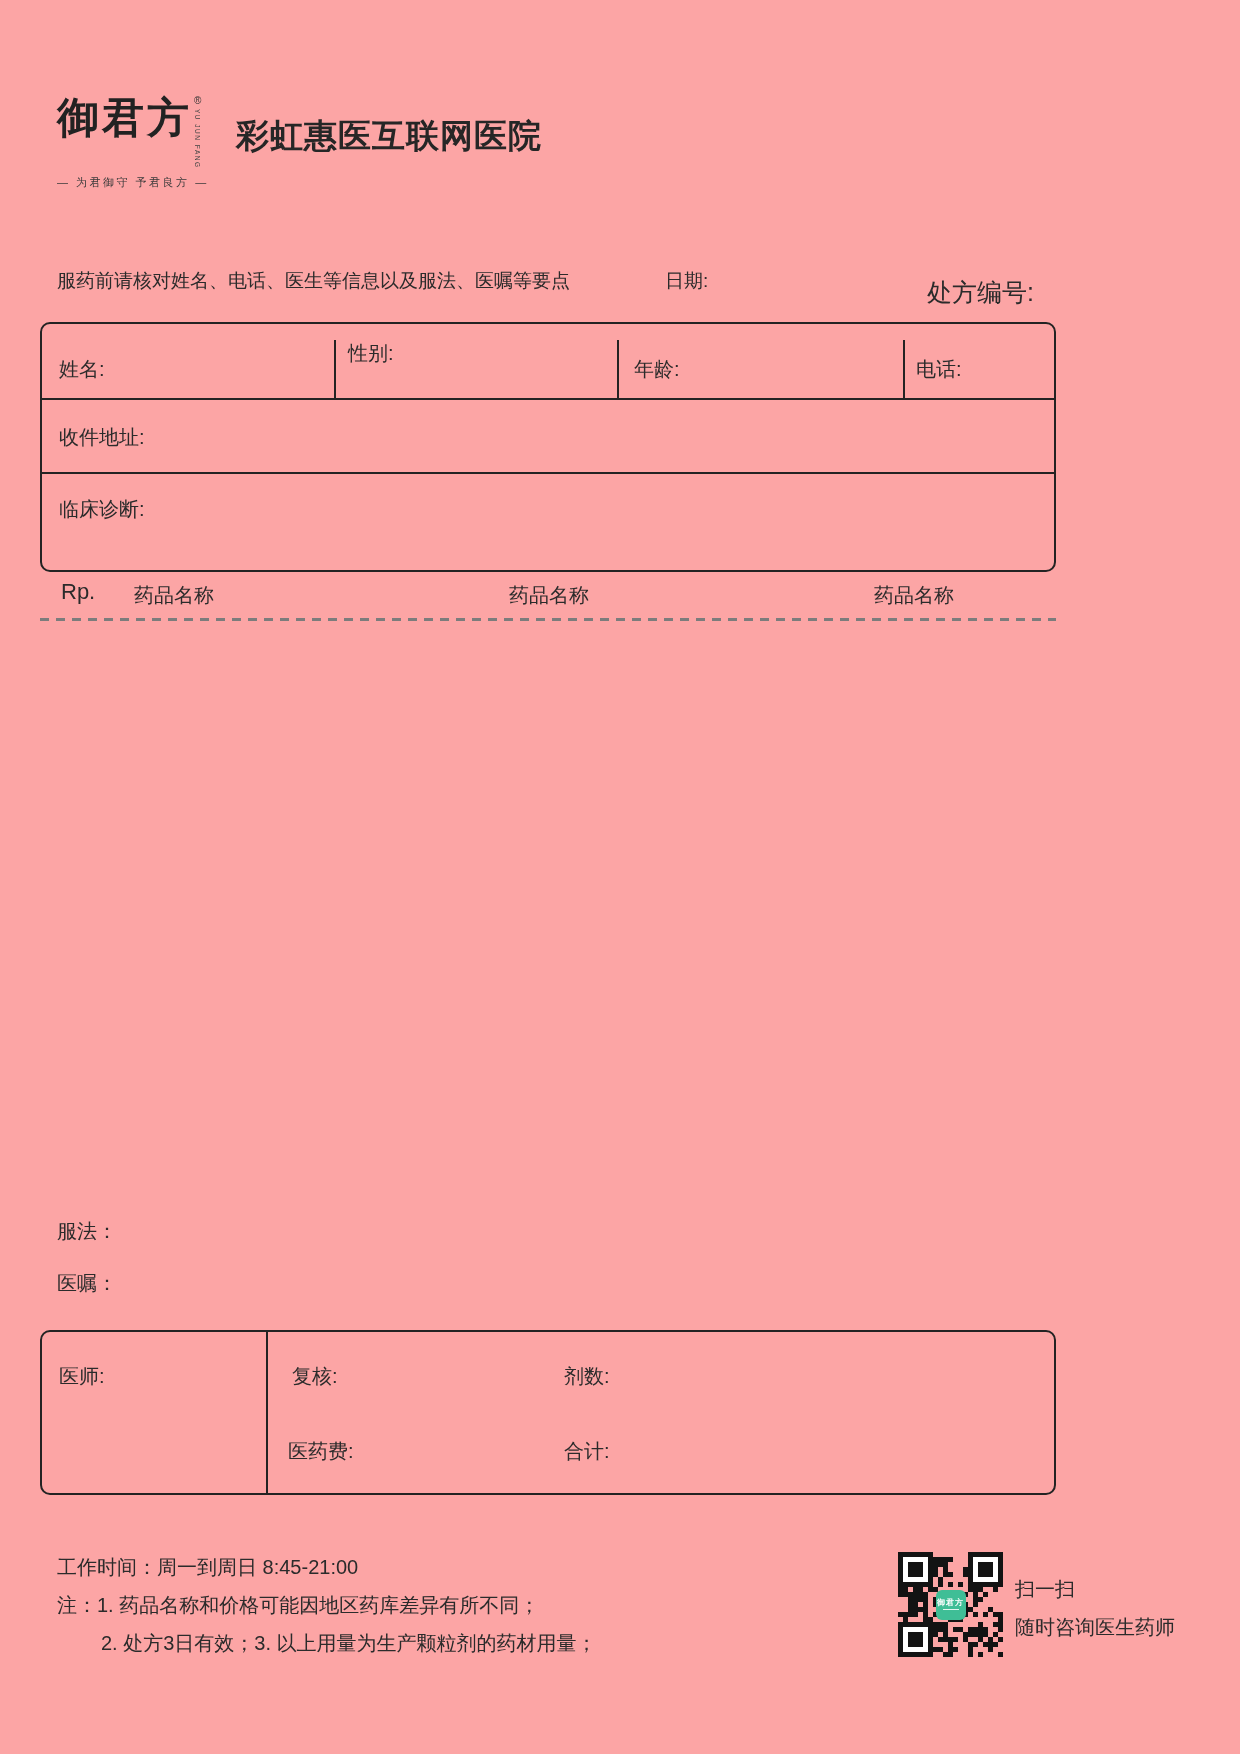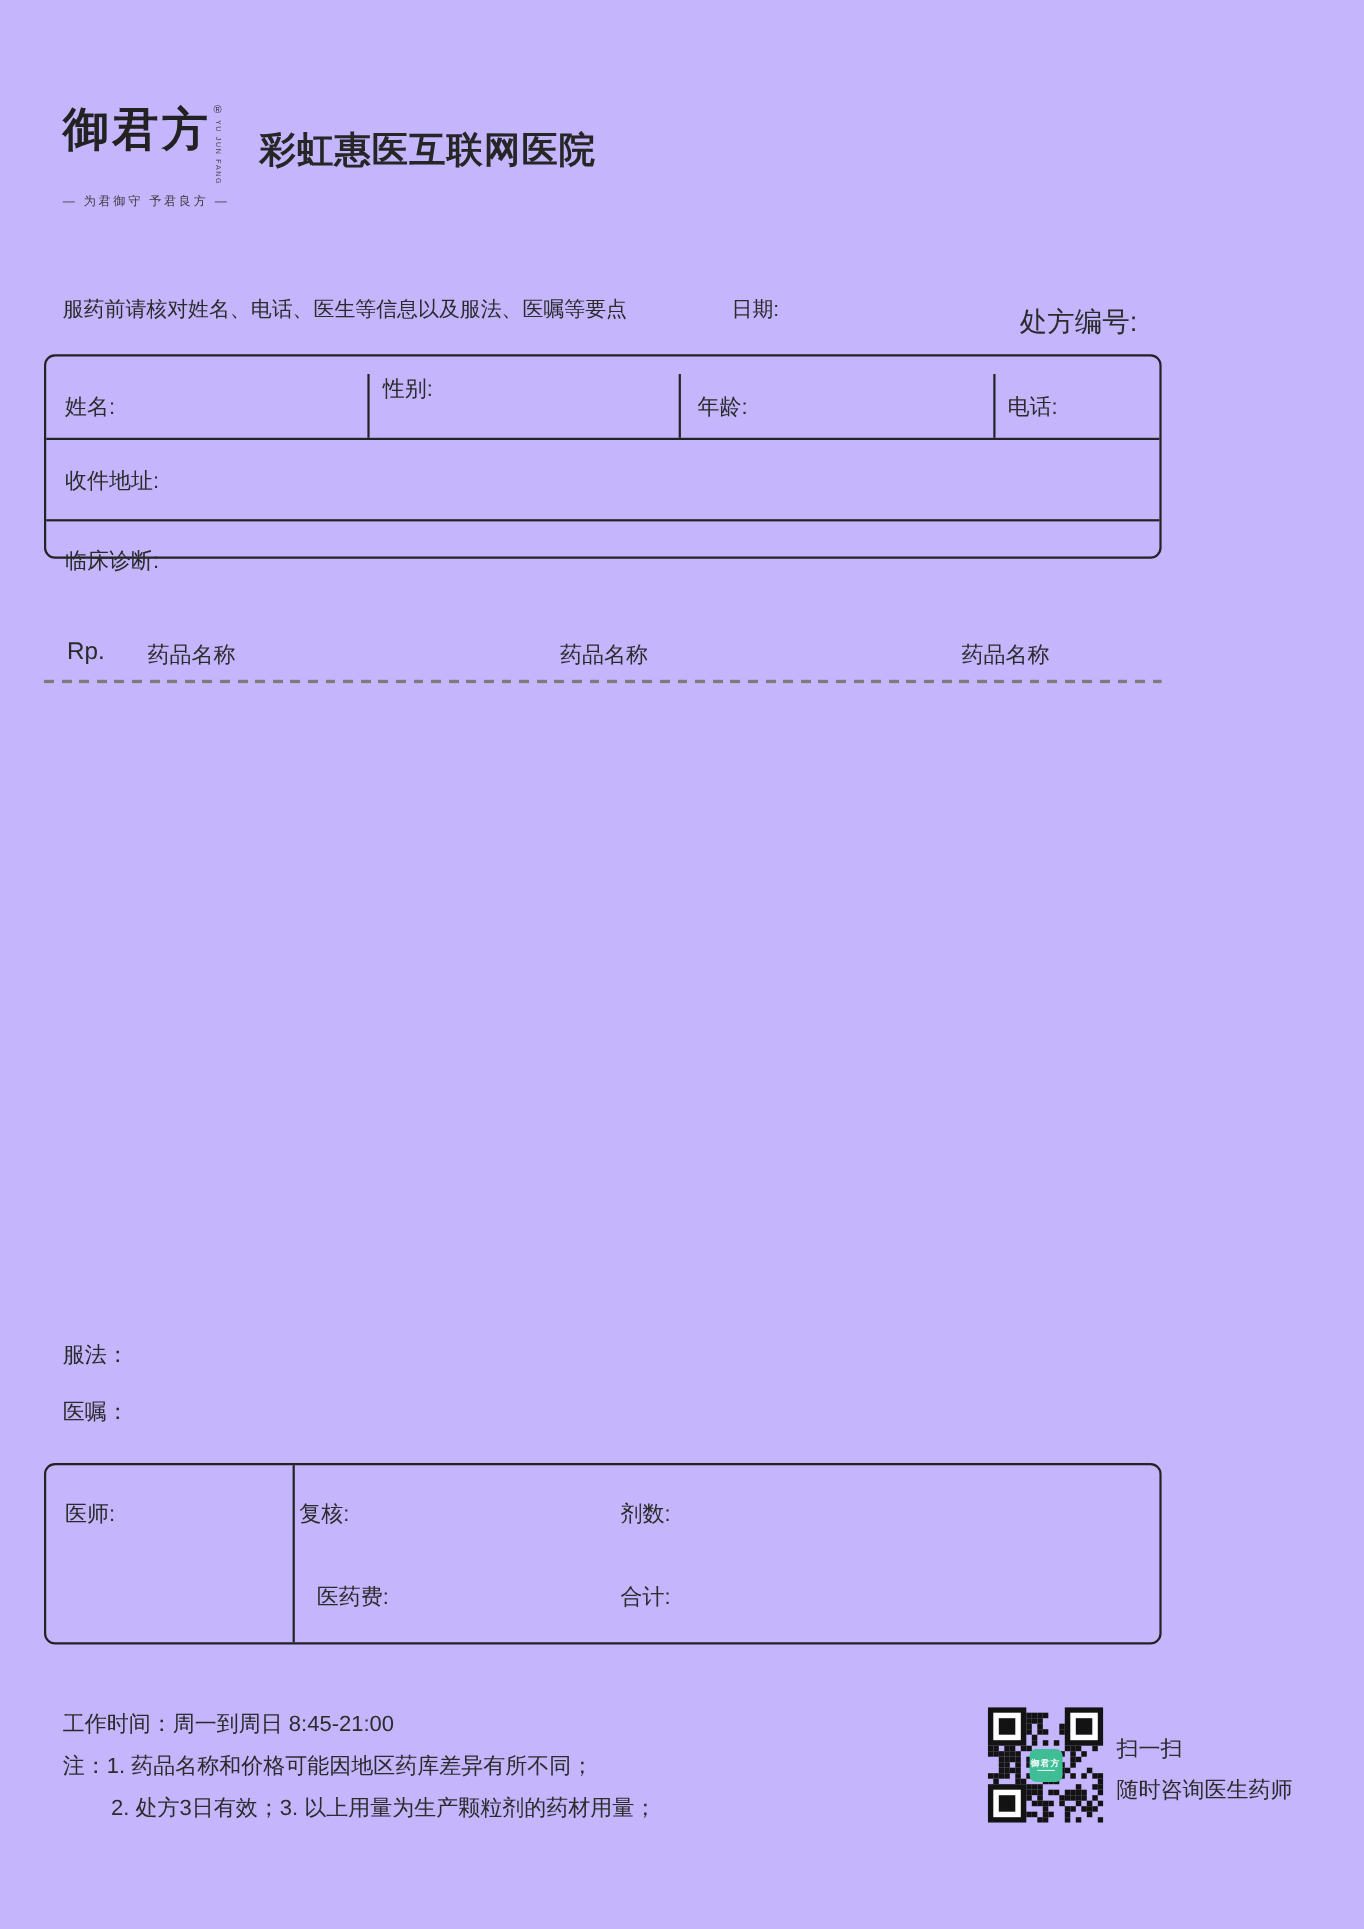--- a/index.html
+++ b/index.html
@@ -1,18 +1,18 @@
 <!DOCTYPE html>
 <html style="--ink: #2b2b2b; --accent: #3fbe96;"><head>
 <meta charset="utf-8">
 <style>
   * { margin:0; padding:0; box-sizing:border-box; }
   html,body { background:#ffffff; }
   .page {
-    position:relative; width:1240px; height:1754px; background:#c4b5fd;
+    position:relative; width:1240px; height:1754px; background:#fca5a5;
     font-family:"Liberation Sans","DejaVu Sans",sans-serif;
     color:var(--ink,#2b2b2b); overflow:hidden;
   }
   .abs { position:absolute; }
 
   
   .logo-block { left:57px; top:94px; }
   .logo-row { display:flex; align-items:flex-start; }
   .logo-name { font-family:"DejaVu Serif","Liberation Serif",serif; font-weight:700;
     font-size:42px; line-height:1.15; letter-spacing:3px; color:#222; }
@@ -21,21 +21,21 @@
   .logo-vert { writing-mode:vertical-rl; font-size:6.5px; letter-spacing:1.5px; color:#444; margin-top:3px; }
   .logo-tagline { font-size:11px; letter-spacing:2.5px; color:#3a3a3a; margin-top:7px; white-space:nowrap; }
   .hospital-title { left:236px; top:114px; font-size:33px; font-weight:900; letter-spacing:1px; color:#262626; white-space:nowrap; }
 
   
   .notice-text { left:57px; top:268px; font-size:19px; }
   .date-label { left:665px; top:268px; font-size:19px; }
   .rx-label { left:927px; top:276px; font-size:25px; }
 
   
-  .patient-box { left:40px; top:322px; width:1016px; height:186px;
+  .patient-box { left:40px; top:322px; width:1016px; height:250px;
     border:2px solid #232323; border-radius:10px; }
   .pb-hline { left:0; width:100%; height:2px; background:#232323; }
   .pb-vdiv { width:2px; top:16px; height:58px; background:#232323; }
   .pb-label { font-size:20px; white-space:nowrap; }
 
   
   .rp-prefix { left:61px; top:579px; font-size:22px; }
   .rp-col { top:582px; font-size:20px; }
   .dashed-sep { left:40px; top:618px; width:1016px; height:3px;
     background:repeating-linear-gradient(90deg,#7c7c7c 0 9px,transparent 9px 16px); }
@@ -104,21 +104,21 @@
   <div class="abs dashed-sep"></div>
 
   <div class="abs" style="left:40px; top:625px; width:1016px; height:580px;"></div>
 
   <div class="abs usage-label" style="top:1218px;">服法：</div>
   <div class="abs usage-label" style="top:1270px;">医嘱：</div>
 
   <div class="abs signoff-box">
     <div class="abs so-vdiv"></div>
     <span class="abs so-label" style="left:17px;  top:31px;">医师:</span>
-    <span class="abs so-label" style="left:230px; top:31px;">复核:</span>
+    <span class="abs so-label" style="left:250px; top:31px;">复核:</span>
     <span class="abs so-label" style="left:522px; top:31px;">剂数:</span>
     <span class="abs so-label" style="left:246px; top:106px;">医药费:</span>
     <span class="abs so-label" style="left:522px; top:106px;">合计:</span>
   </div>
 
   <div class="abs foot-line" style="top:1554px;">工作时间：周一到周日  8:45-21:00</div>
   <div class="abs foot-line" style="top:1592px;">注：1. 药品名称和价格可能因地区药库差异有所不同；</div>
   <div class="abs foot-line" style="top:1630px;margin-left:44px;">2. 处方3日有效；3. 以上用量为生产颗粒剂的药材用量；</div>
 
   <div class="abs qr-box">

